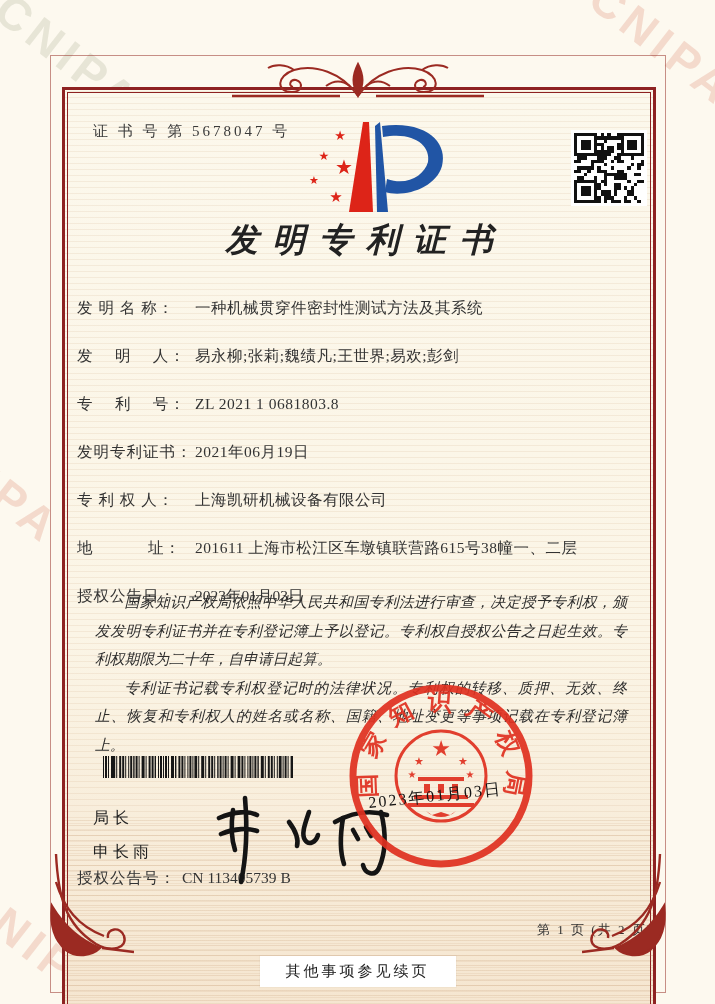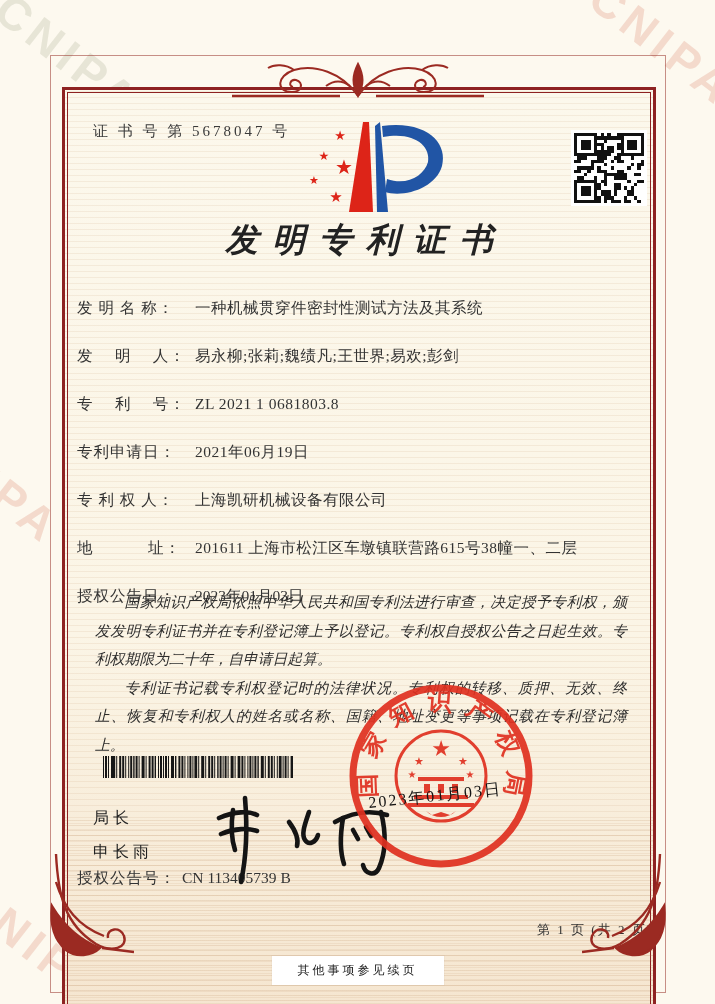--- a/index.html
+++ b/index.html
@@ -75,21 +75,21 @@
   .seal{position:absolute;left:346px;top:681px;width:190px;height:190px;z-index:6;}
   .seal-date{
     position:absolute;left:368px;top:782px;width:210px;z-index:7;
     font-size:16px;color:#141414;letter-spacing:2px;transform:rotate(-6deg);
     font-family:"Liberation Serif","DejaVu Serif",serif;
   }
   
   .pageno{position:absolute;left:0;right:0;top:831px;text-align:right;font-size:13px;letter-spacing:2px;color:#333;z-index:5;}
   .footer-note{
     position:absolute;left:50%;top:956px;transform:translateX(-50%);
-    background:#fff;padding:6px 26px;font-size:12px;letter-spacing:3px;color:#222;z-index:8;
+    background:#fff;padding:6px 26px;font-size:15px;letter-spacing:3px;color:#222;z-index:8;
     box-shadow:0 0 0 1px rgba(0,0,0,0.02);
   }
 </style>
 </head>
 <body>
 
 <div class="wm wm-gray" style="left:18px;top:-18px;">CNIPA</div>
 <div class="wm wm-pink" style="left:612px;top:-30px;">CNIPA</div>
 <div class="wm wm-gray" style="left:440px;top:288px;">CNIPA</div>
 <div class="wm wm-pink" style="left:-62px;top:408px;">CNIPA</div>
@@ -298,21 +298,21 @@
     </div>
     <div class="frow">
       <span class="lbl">发　 明　 人：</span>
       <span class="val">易永柳;张莉;魏绩凡;王世界;易欢;彭剑</span>
     </div>
     <div class="frow">
       <span class="lbl">专　 利　 号：</span>
       <span class="val">ZL 2021 1 0681803.8</span>
     </div>
     <div class="frow">
-      <span class="lbl">专利申请日：</span>
+      <span class="lbl">发明专利证书：</span>
       <span class="val">2021年06月19日</span>
     </div>
     <div class="frow">
       <span class="lbl">专 利 权 人：</span>
       <span class="val">上海凯研机械设备有限公司</span>
     </div>
     <div class="frow">
       <span class="lbl">地　　　 址：</span>
       <span class="val">201611 上海市松江区车墩镇联营路615号38幢一、二层</span>
     </div>

